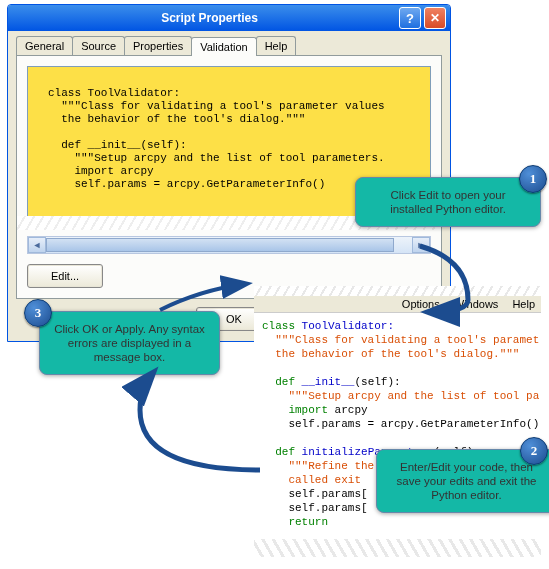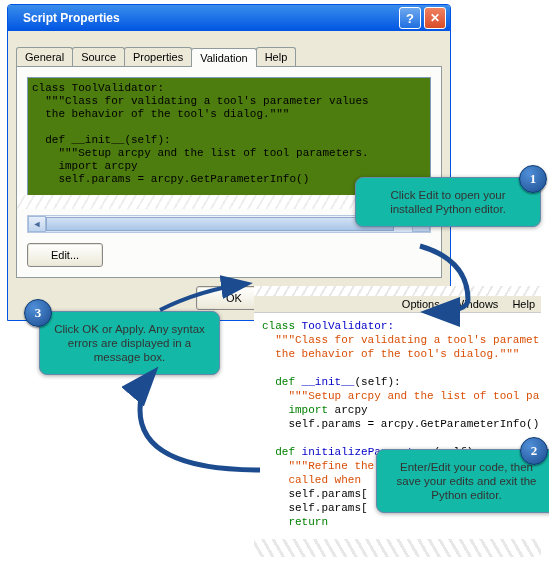--- a/index.html
+++ b/index.html
@@ -1,26 +1,26 @@
 <!DOCTYPE html>
 <html><head>
 <meta charset="utf-8">
 <style>
 body { margin:0; padding:0; font-family:Tahoma,Arial,sans-serif; font-size:11px; background:#fff; width:549px; height:569px; position:relative; overflow:hidden; }
 .dialog { position:absolute; left:7px; top:4px; width:442px; border:1px solid #0054E3; background:#ECE9D8; border-radius:4px 4px 0 0; }
-.titlebar { background:linear-gradient(to bottom,#3B8EEB 0%,#0054E3 100%); height:26px; display:flex; align-items:center; padding:0 4px 0 15px; color:#fff; font-weight:bold; border-radius:3px 3px 0 0; }
+.titlebar { background:linear-gradient(to bottom,#3B8EEB 0%,#0054E3 100%); height:26px; display:flex; align-items:center; padding:0 4px 0 15px; color:#fff; font-weight:bold; border-radius:3px 3px 0 0;text-align:center; }
 .titlebar .title { flex:1; font-size:12px; }
 .title-btn { width:20px; height:20px; margin-left:3px; display:flex; align-items:center; justify-content:center; border-radius:3px; font-family:Arial; font-weight:bold; }
 .help-btn { background:linear-gradient(to bottom,#6FA9F0,#1E6FE0); color:#fff; border:1px solid #fff; font-size:13px; }
 .close-btn { background:linear-gradient(to bottom,#F08262,#D84B28); color:#fff; border:1px solid #fff; font-size:12px; }
-.tabs { display:flex; padding:16px 8px 0 8px; }
+.tabs { display:flex; padding:5px 8px 0 8px; }
 .tab { padding:3px 8px; border:1px solid #919B9C; border-bottom:none; background:#ECE9D8; margin-right:-1px; font-size:11px; border-radius:3px 3px 0 0; position:relative; }
 .tab.active { background:#fcfcfa; z-index:2; top:1px; }
 .tab-body { margin:0 8px 8px 8px; border:1px solid #919B9C; background:#fcfcfa; padding:10px; }
-.code-box { border:1px solid #7F9DB9; background:#4d7c0f; height:110px; padding:4px; font-family:"Courier New",monospace; font-size:11px; line-height:13px; white-space:pre; overflow:hidden; color:#000; }
+.code-box { border:1px solid #7F9DB9; background:#fde047; height:110px; padding:20px; font-family:"Courier New",monospace; font-size:11px; line-height:13px; white-space:pre; overflow:hidden; color:#000; }
 .torn { height:14px; background:repeating-linear-gradient(120deg,#fff 0 6px,#eee 6px 8px); margin:-2px -10px 4px -10px; }
 .scrollbar { height:16px; border:1px solid #B8C7E0; background:linear-gradient(to bottom,#EDF3FA,#D5E4F6); margin-top:6px; display:flex; align-items:center; }
 .scroll-arrow { width:16px; height:14px; background:linear-gradient(to bottom,#E6EEF9,#BFD4EE); border:1px solid #A0B9DB; display:flex; align-items:center; justify-content:center; font-size:9px; color:#4A6A9C; }
 .scroll-track { flex:1; height:14px; position:relative; }
 .scroll-thumb { position:absolute; left:0; top:0; width:95%; height:14px; background:linear-gradient(to bottom,#D2E1F3,#A9C5E8); border:1px solid #8FA9CD; box-sizing:border-box; }
 .edit-row { display:flex; justify-content:flex-start; margin-top:10px; }
 .btn { min-width:74px; height:22px; border:1px solid #888; background:linear-gradient(to bottom,#fff,#ECE9D8); font-size:11px; display:flex; align-items:center; justify-content:center; border-radius:3px; box-shadow:0 0 0 1px #E8E5D6 inset; }
 .btn.disabled { color:#A0A0A0; }
 .dlg-buttons { display:flex; justify-content:flex-end; gap:8px; padding:0 10px 10px 16px; }
 
@@ -95,21 +95,21 @@
 <span class="str">  """Class for validating a tool's paramet</span>
 <span class="str">  the behavior of the tool's dialog."""</span>
 
 <span class="kw">  def</span><span class="def"> __init__</span><span>(self):</span>
 <span class="str">    """Setup arcpy and the list of tool pa</span>
 <span class="kw">    import</span><span> arcpy</span>
 <span>    self.params = arcpy.GetParameterInfo()</span>
 
 <span class="kw">  def</span><span class="def"> initializeParameters</span><span>(self):</span>
 <span class="str">    """Refine the properties of a tool's p</span>
-<span class="str">    called when</span>
+<span class="str">    called exit</span>
 <span>    self.params[</span>
 <span>    self.params[</span>
 <span class="ret">    return</span></div>
   <div class="editor-torn-bot"></div>
 </div>
 
 <div class="callout" style="left:355px; top:177px; width:160px;">
   <span>Click Edit to open your installed Python editor.</span>
 </div>
 <div class="badge" style="left:519px; top:165px;">1</div>

